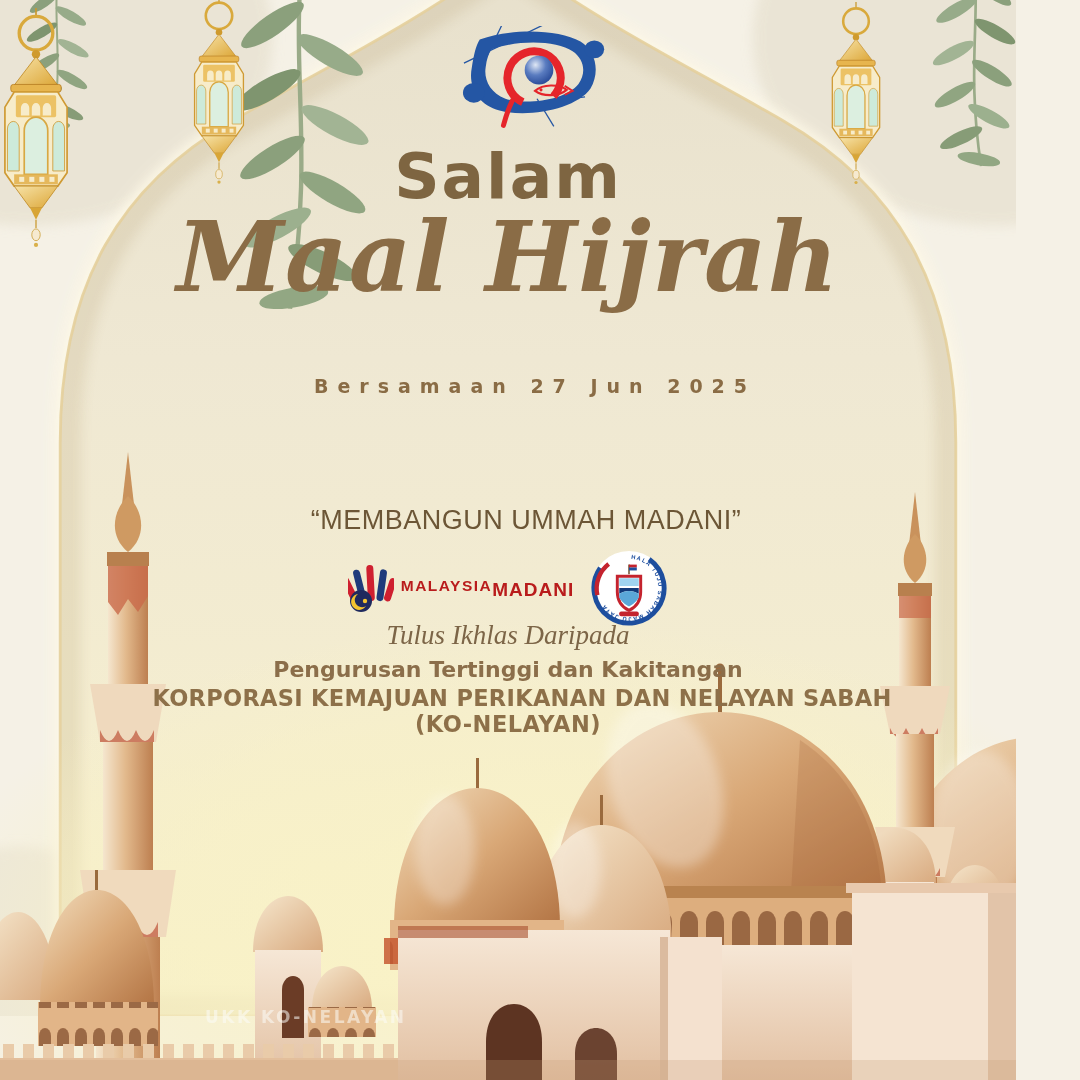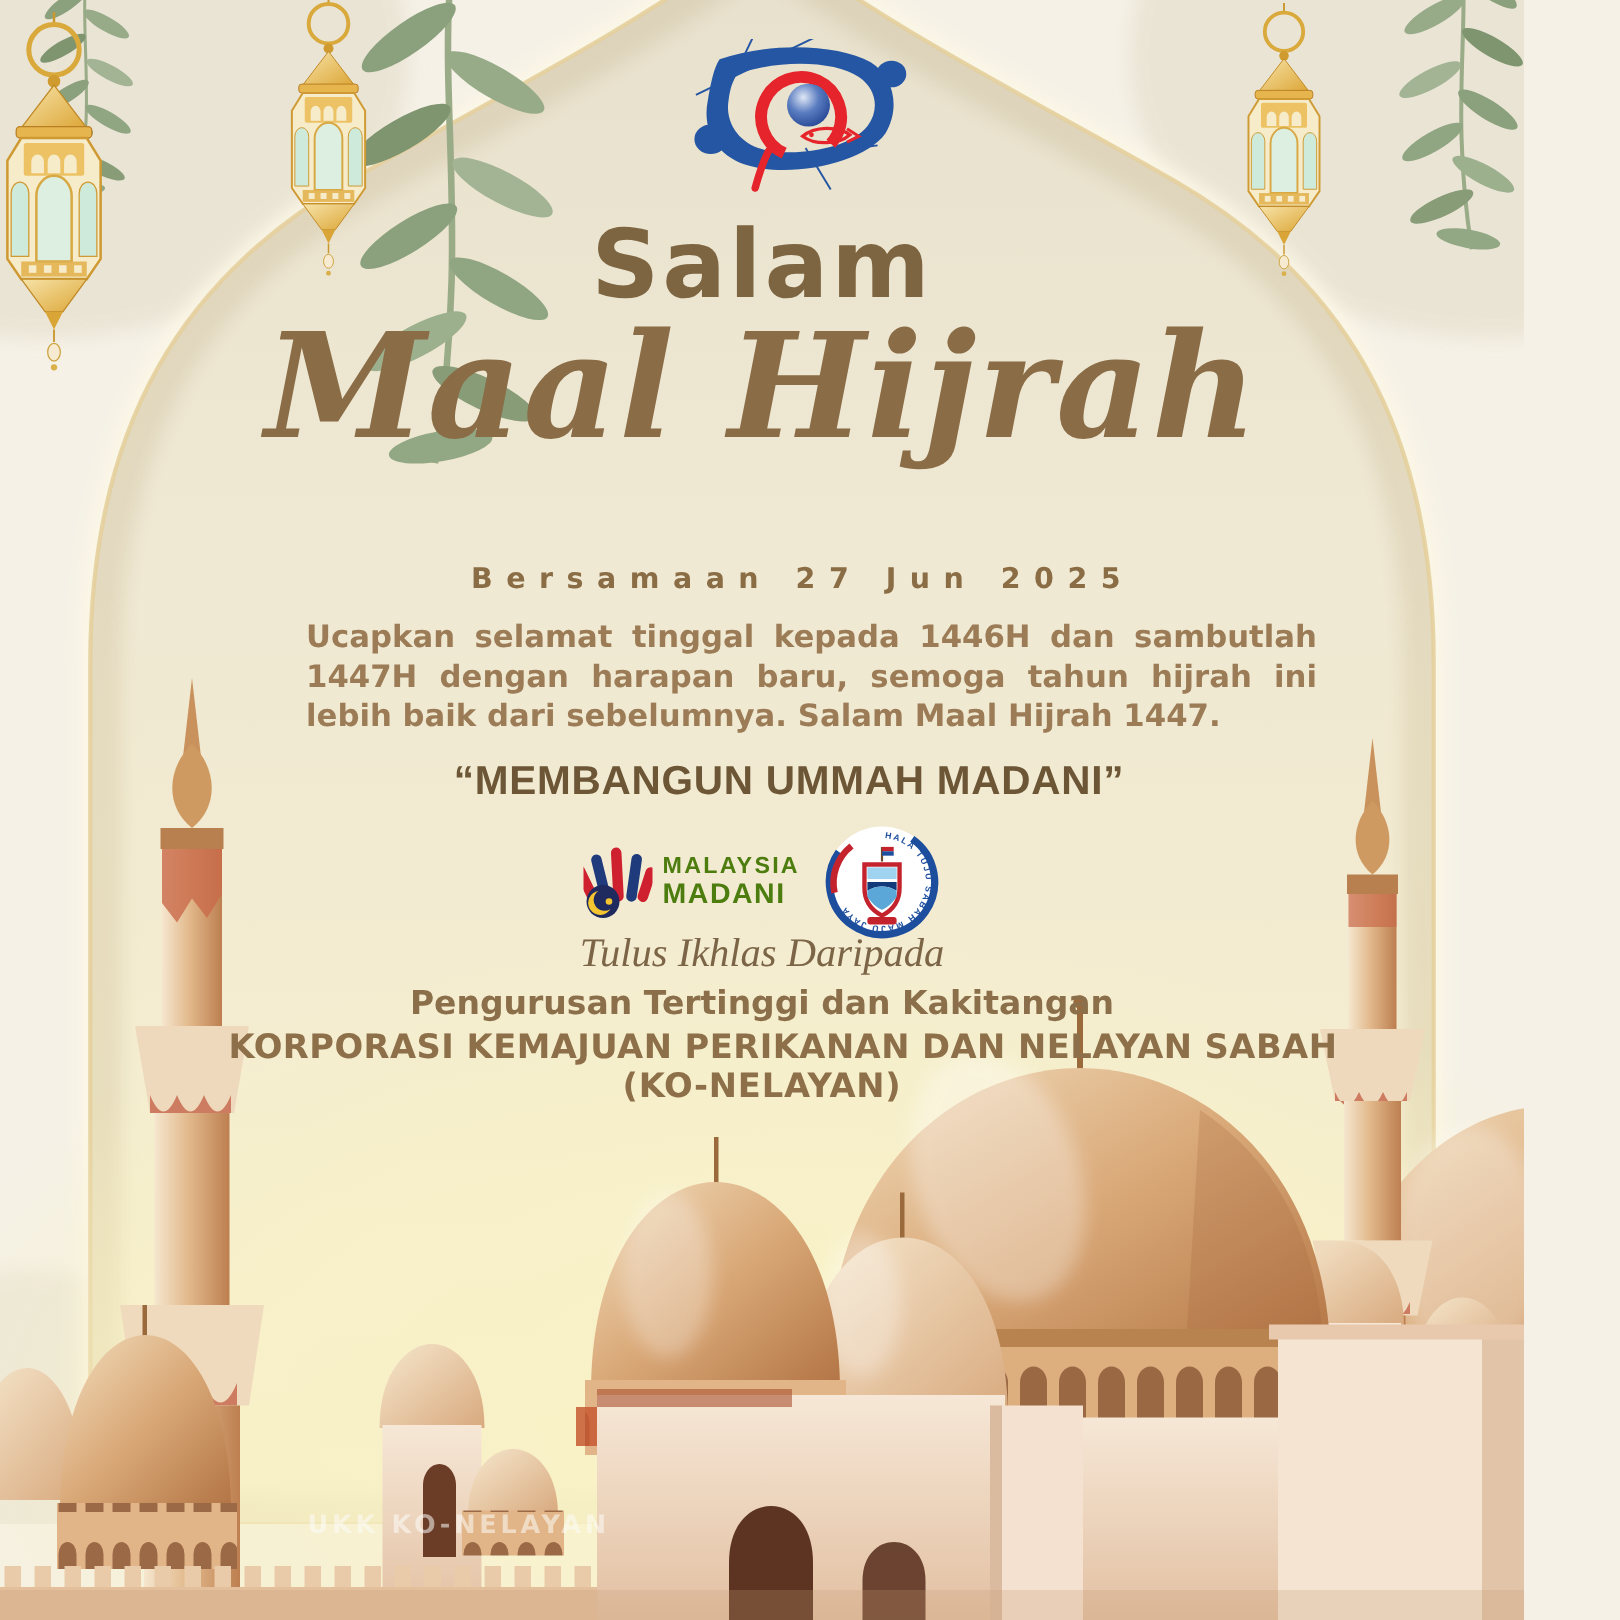--- a/index.html
+++ b/index.html
@@ -14,28 +14,28 @@
 
   .logo-top{position:absolute;left:460px;top:26px;width:158px;height:102px;}
 
   .salam{top:140px;font-size:63px;font-weight:700;color:#7e6541;letter-spacing:2px;}
   .maal{top:200px;font-size:97px;color:#8a6c46;font-family:"DejaVu Serif",serif;
         font-style:italic;font-weight:600;letter-spacing:1px;}
   .hijri{top:334px;font-size:29px;font-weight:500;color:#8c6f48;letter-spacing:14px;text-indent:14px;}
   .greg{top:375px;font-size:19px;font-weight:700;color:#8a6c45;letter-spacing:9px;text-indent:9px;margin-left:45px;}
   .message{position:absolute;left:204px;top:411px;width:674px;font-size:20.5px;line-height:1.3;
            font-weight:600;color:#9c7c57;text-align:justify;}
-  .slogan{top:505px;font-size:27px;font-weight:700;color:#6c5636;letter-spacing:0.5px;
+  .slogan{top:505px;font-size:27px;font-weight:400;color:#6c5636;letter-spacing:0.5px;
           font-family:"Liberation Sans",sans-serif;padding-left:36px;}
 
   .logos-row{position:absolute;left:0;right:0;top:548px;height:80px;display:flex;
              justify-content:center;align-items:center;gap:16px;}
   .madani{display:flex;align-items:center;gap:7px;}
-  .madani-text{display:flex;flex-direction:column;justify-content:center;line-height:1;
-               color:#4d7c0f;font-family:"Liberation Sans",sans-serif;font-weight:800;text-align:left;}
+  .madani-text{display:flex;flex-direction:row;justify-content:center;line-height:1;
+               color:#b91c1c;font-family:"Liberation Sans",sans-serif;font-weight:800;text-align:left;}
   .madani-l1{font-size:15.5px;letter-spacing:1.5px;}
   .madani-l2{font-size:19px;letter-spacing:1px;margin-top:2px;}
 
   .tulus{top:620px;font-size:27px;font-style:italic;color:#7c6547;
          font-family:"Liberation Serif","DejaVu Serif",serif;}
   .closing1{top:657px;font-size:22px;font-weight:700;color:#8b6e4a;}
   .closing2{top:685px;font-size:22.5px;font-weight:600;color:#8d7049;letter-spacing:0.3px;padding-left:28px;}
   .closing3{top:711px;font-size:22.5px;font-weight:600;color:#8d7049;letter-spacing:0.5px;}
 
   .watermark{position:absolute;left:205px;top:1007px;font-size:17px;font-weight:600;
@@ -306,21 +306,20 @@
     <path d="M53,74 C48,84 46,92 44,99" stroke="#e5252b" stroke-width="5" fill="none" stroke-linecap="round"></path>
     <circle cx="80" cy="43" r="14.5" fill="url(#gSphere)"></circle>
     <path d="M76,64 C84,57 100,57 108,63 C100,70 84,70 76,64 Z" fill="none" stroke="#e5252b" stroke-width="2.2"></path>
     <path d="M106,59 L114,64 L106,68" fill="none" stroke="#e5252b" stroke-width="2"></path>
     <circle cx="82" cy="63" r="1.6" fill="#e5252b"></circle>
   </svg>
 
   <div class="center salam">Salam</div>
   <div class="center maal">Maal Hijrah</div>
   <div class="center greg">Bersamaan 27 Jun 2025</div>
-  <div class="message">Ucapkan selamat tinggal kepada 1446H dan sambutlah 1447H dengan harapan baru, semoga tahun hijrah ini lebih baik dari sebelumnya. Salam Maal Hijrah 1447.</div>
   <div class="center slogan">“MEMBANGUN UMMAH MADANI”</div>
 
   <div class="logos-row">
     <div class="madani">
       <svg width="46" height="50" viewBox="0 0 46 50">
         <g>
           <rect x="4" y="12" width="7" height="26" rx="3.5" fill="#cf2030" transform="rotate(-26 7 38)"></rect>
           <rect x="12" y="6" width="7" height="32" rx="3.5" fill="#1f3b7c" transform="rotate(-14 15 38)"></rect>
           <rect x="20" y="2" width="7" height="36" rx="3.5" fill="#cf2030" transform="rotate(-3 23 38)"></rect>
           <rect x="28" y="6" width="7" height="32" rx="3.5" fill="#1f3b7c" transform="rotate(8 31 38)"></rect>

